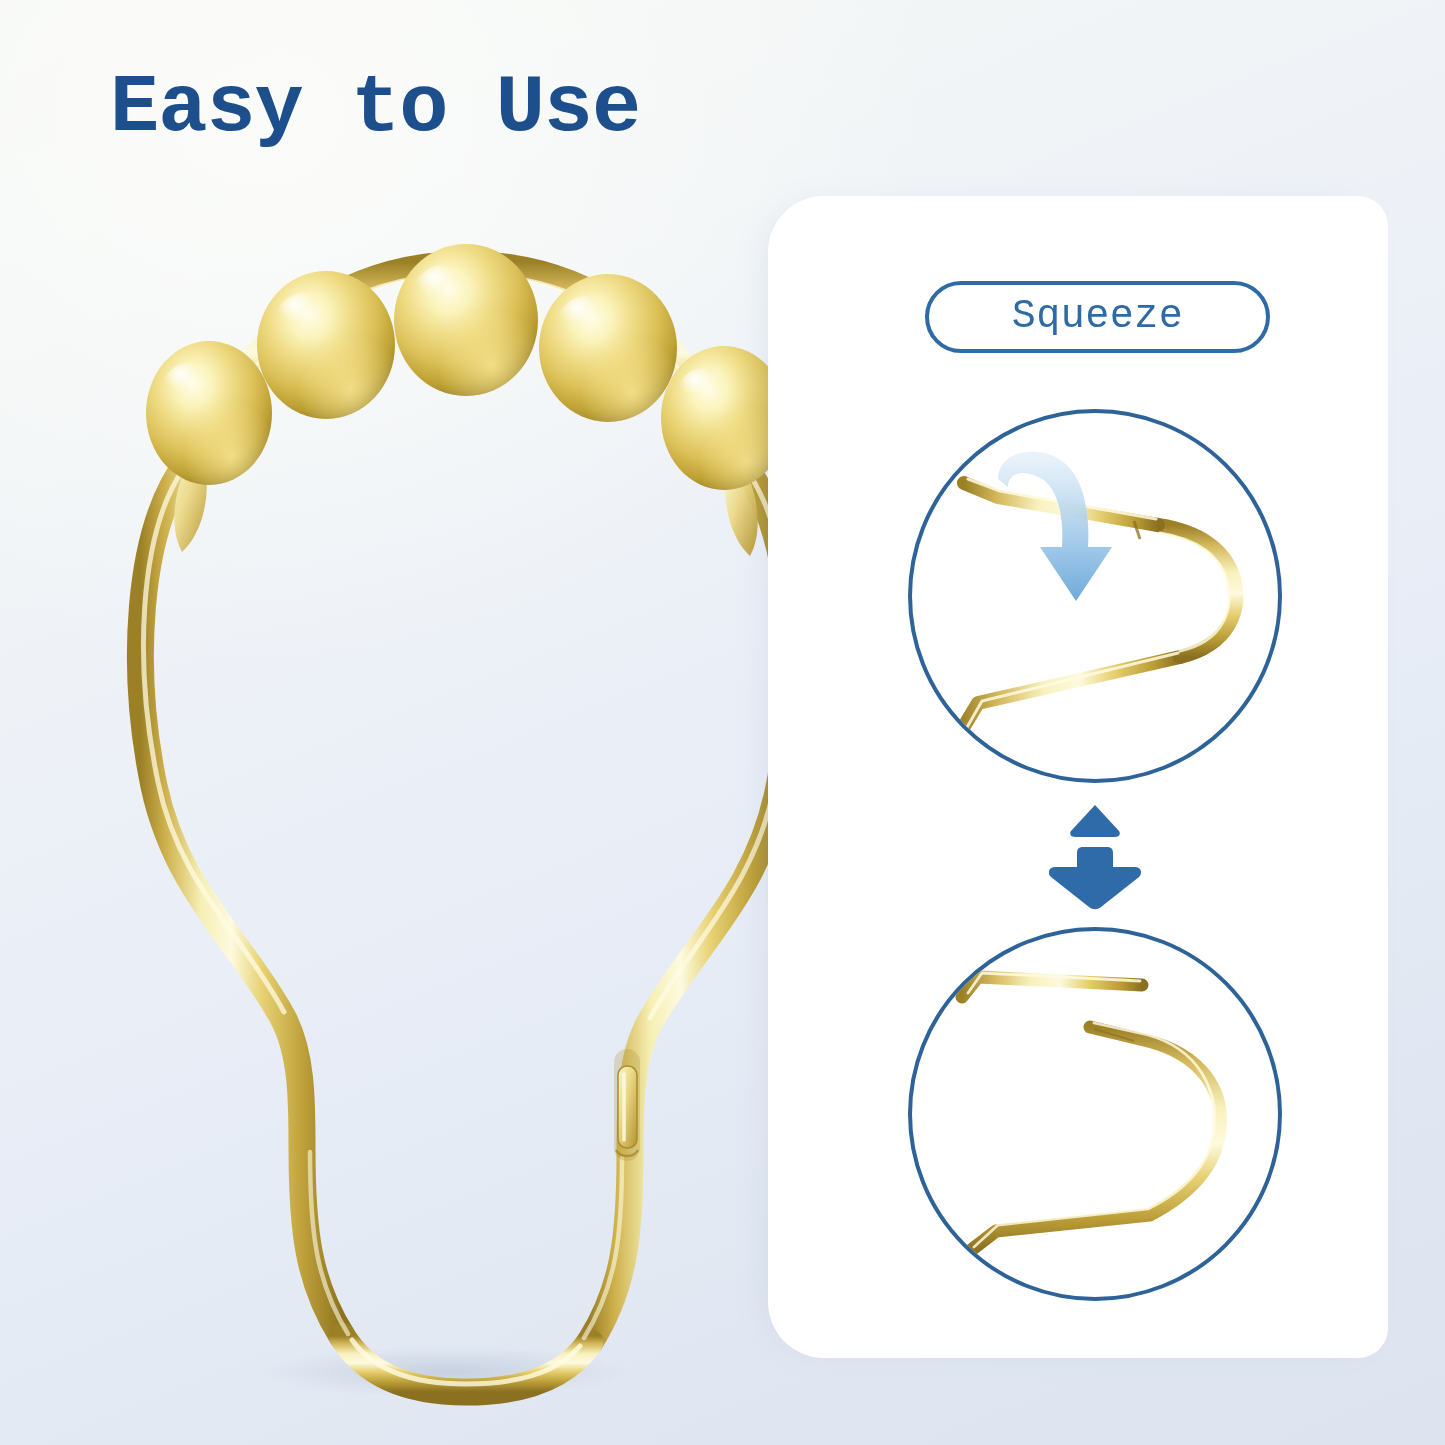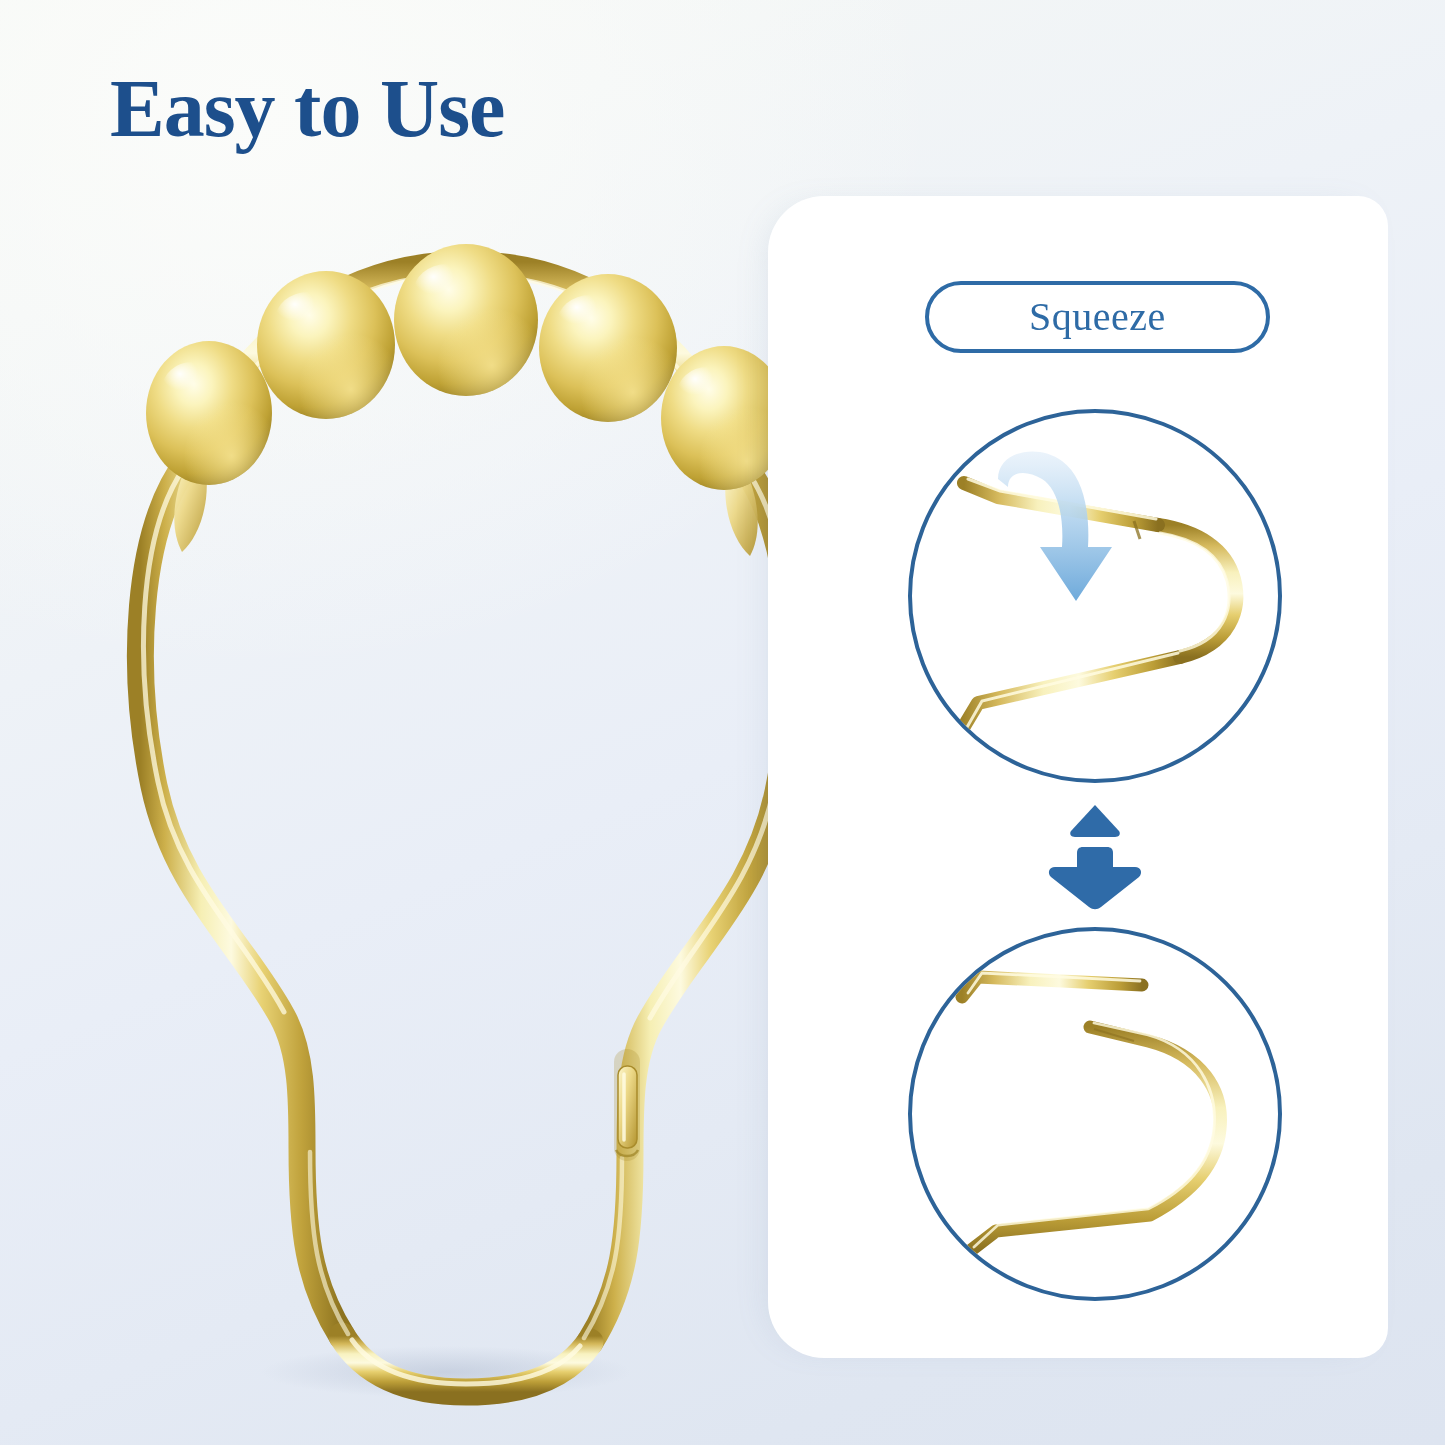--- a/index.html
+++ b/index.html
@@ -8,21 +8,21 @@
     padding: 0;
     background: #ffffff;
   }
   * { box-sizing: border-box; }
 
   #stage {
     position: relative;
     width: 1445px;
     height: 1445px;
     overflow: hidden;
-    font-family: Liberation Serif, serif;
+    font-family: Liberation Mono, monospace;
     background:
       radial-gradient(ellipse 1100px 900px at 18% 8%, #fbfcfa 0%, rgba(251,252,250,0) 62%),
       linear-gradient(158deg,
         #f6f8f5 0%,
         #f3f6f6 16%,
         #eef2f7 34%,
         #e9eef7 52%,
         #e4eaf4 70%,
         #dfe6f1 86%,
         #dde4f0 100%);

